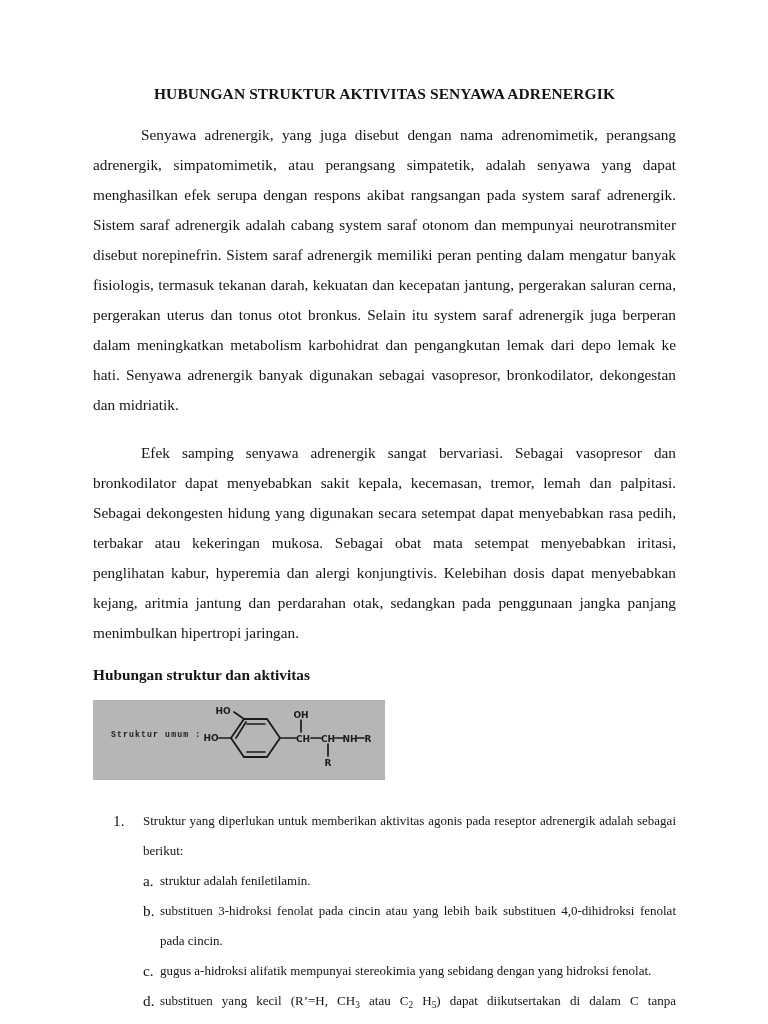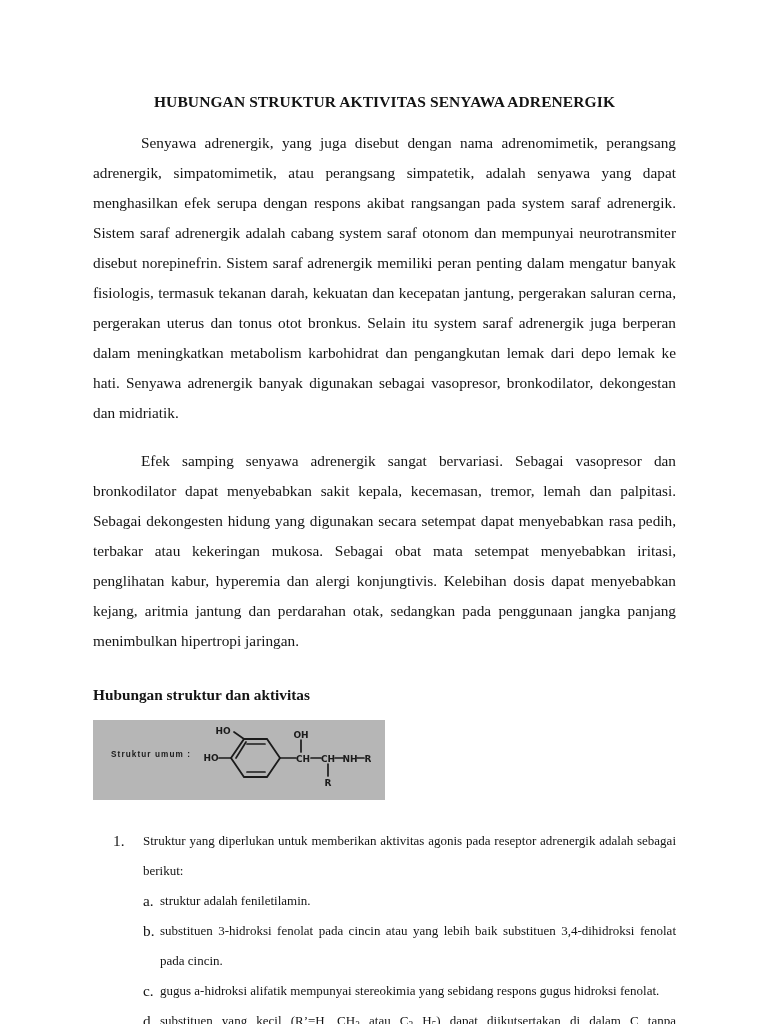--- a/index.html
+++ b/index.html
@@ -28,53 +28,53 @@
     position: absolute;
     left: 93px;
     top: 80px;
     width: 583px;
   }
   .doc-title {
     font-size: 15.5px;
     font-weight: bold;
     text-align: center;
     letter-spacing: 0.1px;
-    margin: 12px 0 14px 0;
+    margin: 4px 0 14px 0;
     line-height: 20px;
   }
   p.para {
     font-size: 15.3px;
     line-height: 30px;
     text-align: justify;
     text-justify: inter-word;
     margin: 16px 0 18px 0;
     text-indent: 48px;
     hyphens: none;
   }
   p.para:last-of-type { margin-bottom: 0; }
   .section-head {
     font-size: 15.3px;
     font-weight: bold;
     line-height: 30px;
-    margin: 24px 0 10px 0;
+    margin: 12px 0 10px 0;
     text-align: left;
   }
   
   .figure {
     width: 292px;
     height: 80px;
     background: #b6b6b6;
     position: relative;
     margin: 0 0 26px 0;
   }
   .fig-label {
     position: absolute;
     left: 18px;
     top: 30px;
-    font-family: Liberation Sans, sans-serif;
+    font-family: Liberation Mono, monospace;
     font-size: 8.2px;
     font-weight: bold;
     letter-spacing: 1.1px;
     color: #1b1b1b;
     white-space: nowrap;
   }
   .fig-svg {
     position: absolute;
     left: 108px;
     top: 6px;
@@ -168,26 +168,26 @@
           <span class="item-body">Struktur yang diperlukan untuk memberikan aktivitas agonis pada reseptor adrenergik adalah sebagai berikut:</span>
         </div>
 
         <div class="item-row">
           <span class="marker lvl2">a.</span>
           <span class="item-body lvl2">struktur adalah feniletilamin.</span>
         </div>
 
         <div class="item-row">
           <span class="marker lvl2">b.</span>
-          <span class="item-body lvl2">substituen 3-hidroksi fenolat pada cincin atau yang lebih baik substituen 3,4-dihidroksi fenolat pada cincin.</span>
+          <span class="item-body lvl2">substituen 3-hidroksi fenolat pada cincin atau yang lebih baik substituen 4,0-dihidroksi fenolat pada cincin.</span>
         </div>
 
         <div class="item-row">
           <span class="marker lvl2">c.</span>
-          <span class="item-body lvl2">gugus a-hidroksi alifatik mempunyai stereokimia yang sebidang respons gugus hidroksi fenolat.</span>
+          <span class="item-body lvl2">gugus a-hidroksi alifatik mempunyai stereokimia yang sebidang dengan yang hidroksi fenolat.</span>
         </div>
 
         <div class="item-row">
           <span class="marker lvl2">d.</span>
           <span class="item-body lvl2">substituen yang kecil (R’=H, CH<sub>3</sub> atau C<sub>2</sub> H<sub>5</sub>) dapat diikutsertakan di dalam C tanpa mempengaruhi aktivitas agonis.</span>
         </div>
       </li>
     </ol>
 
   </div>

